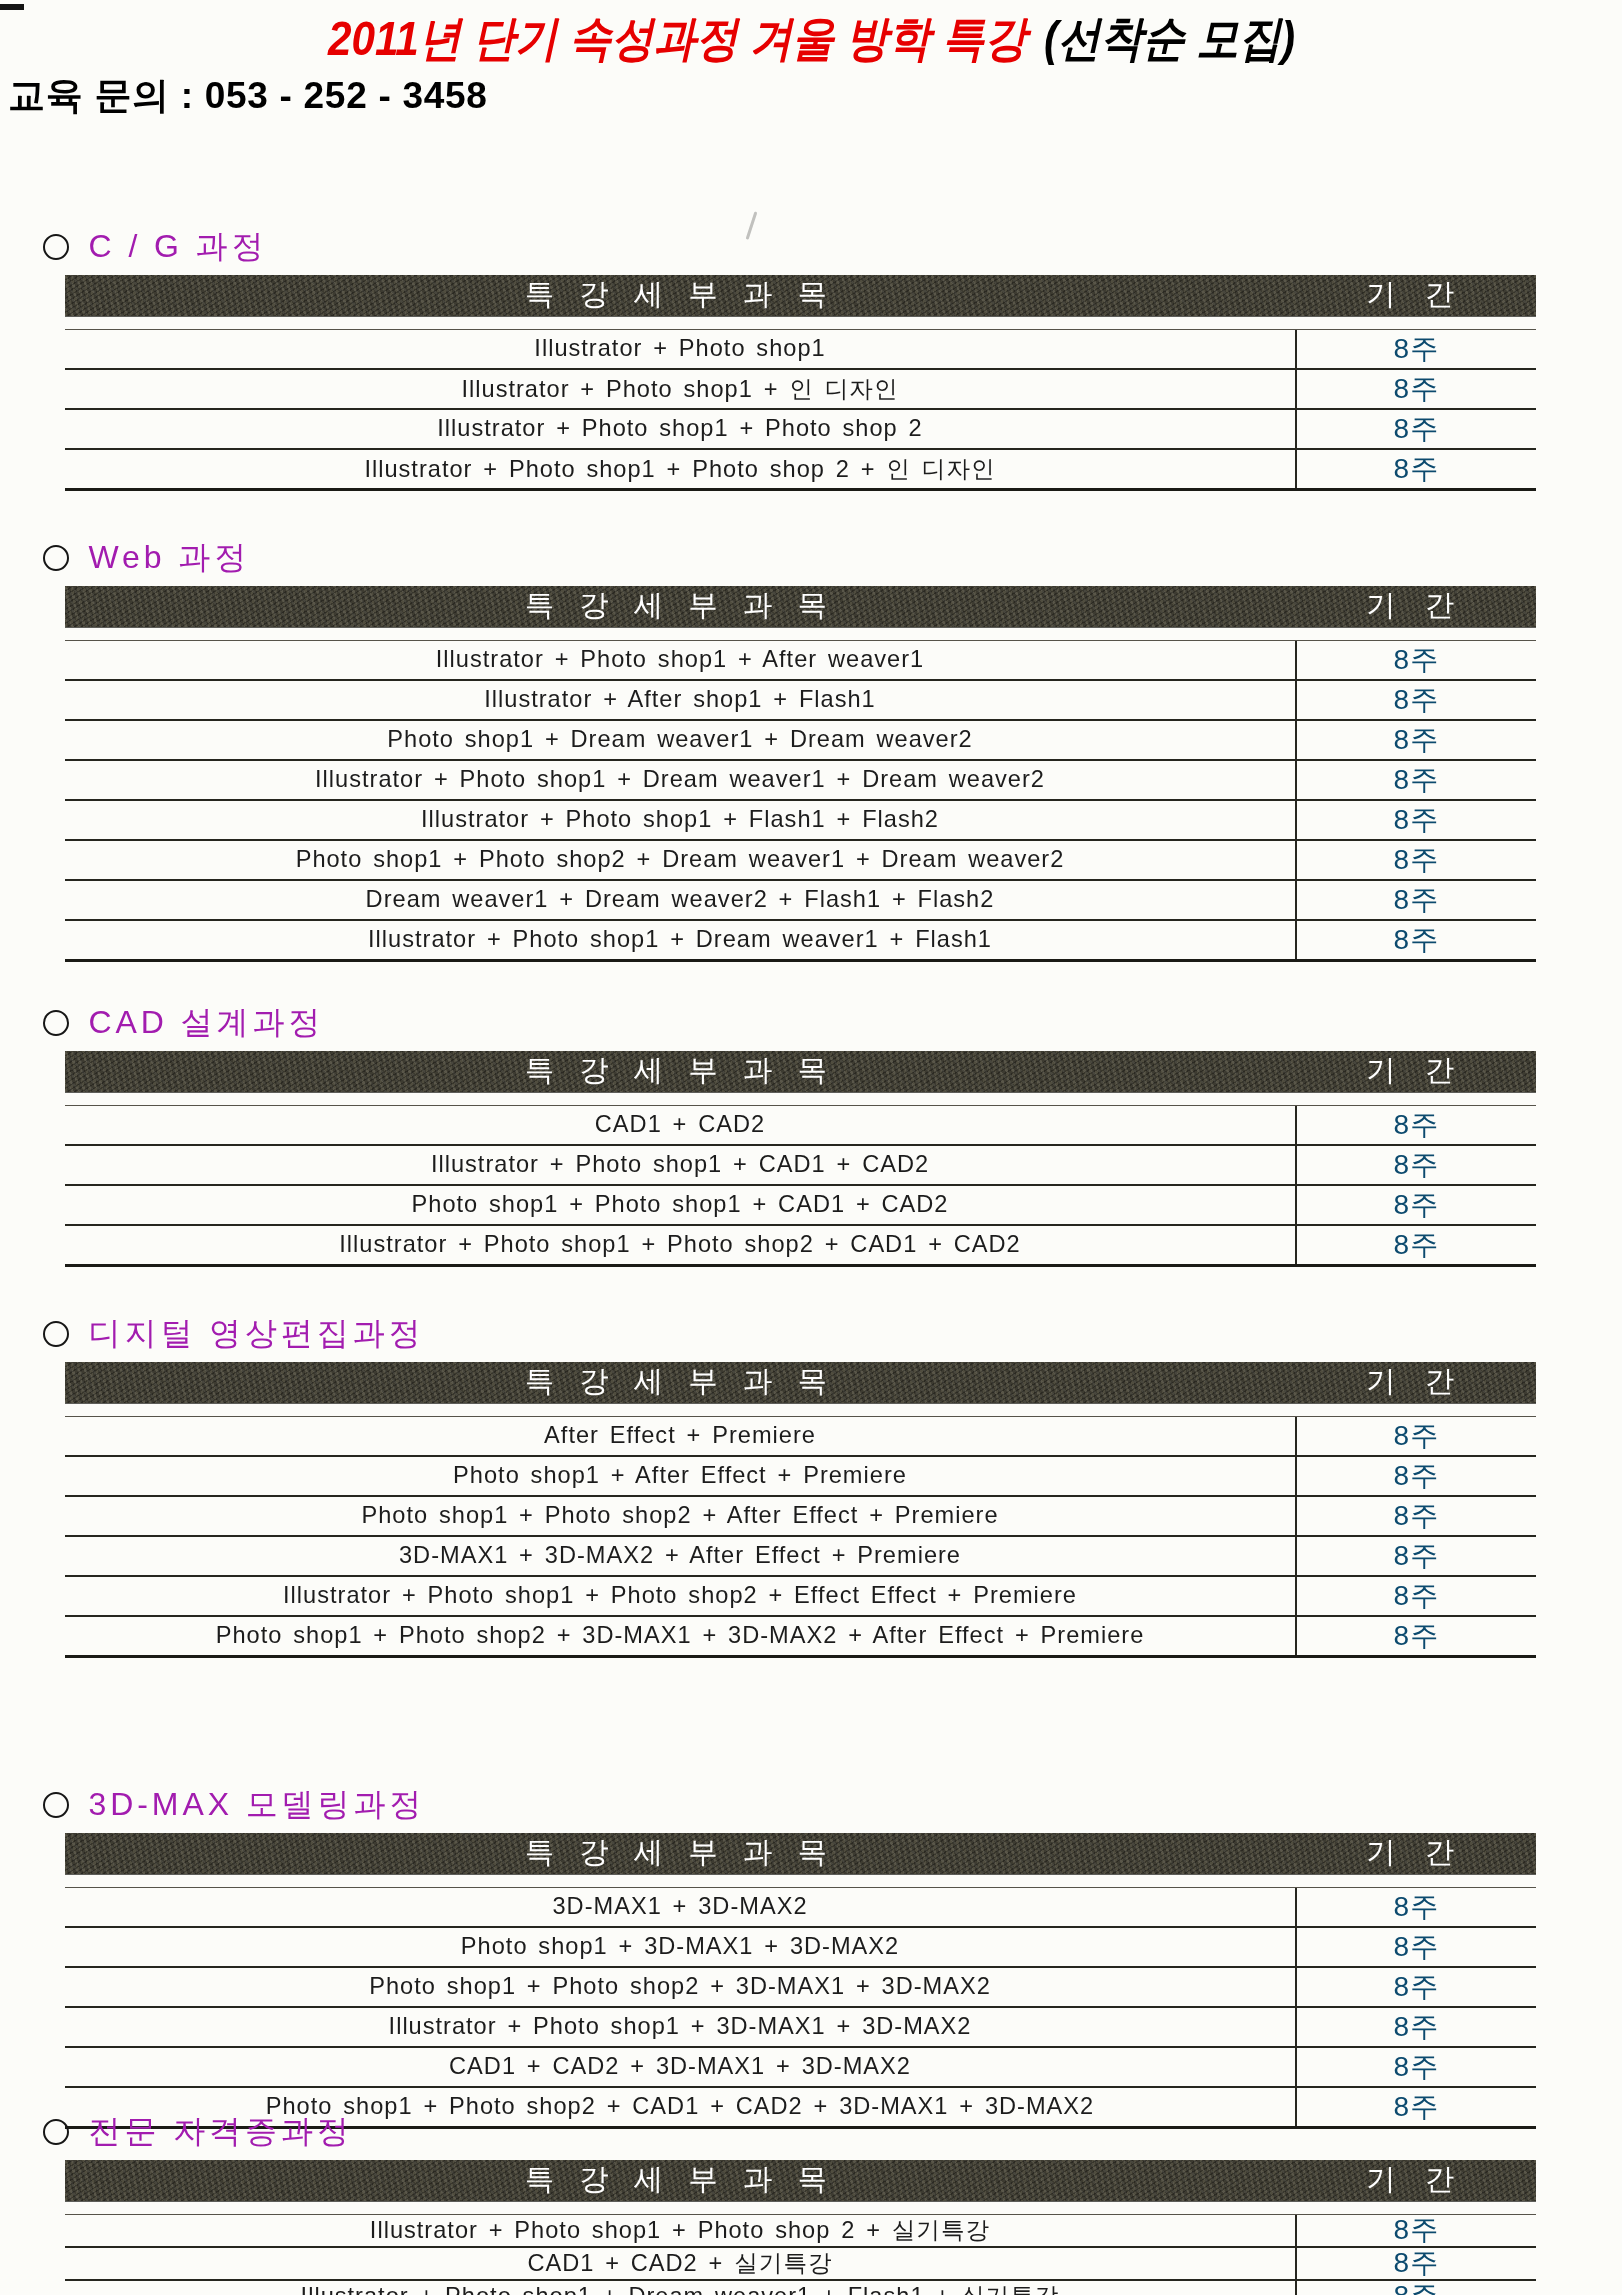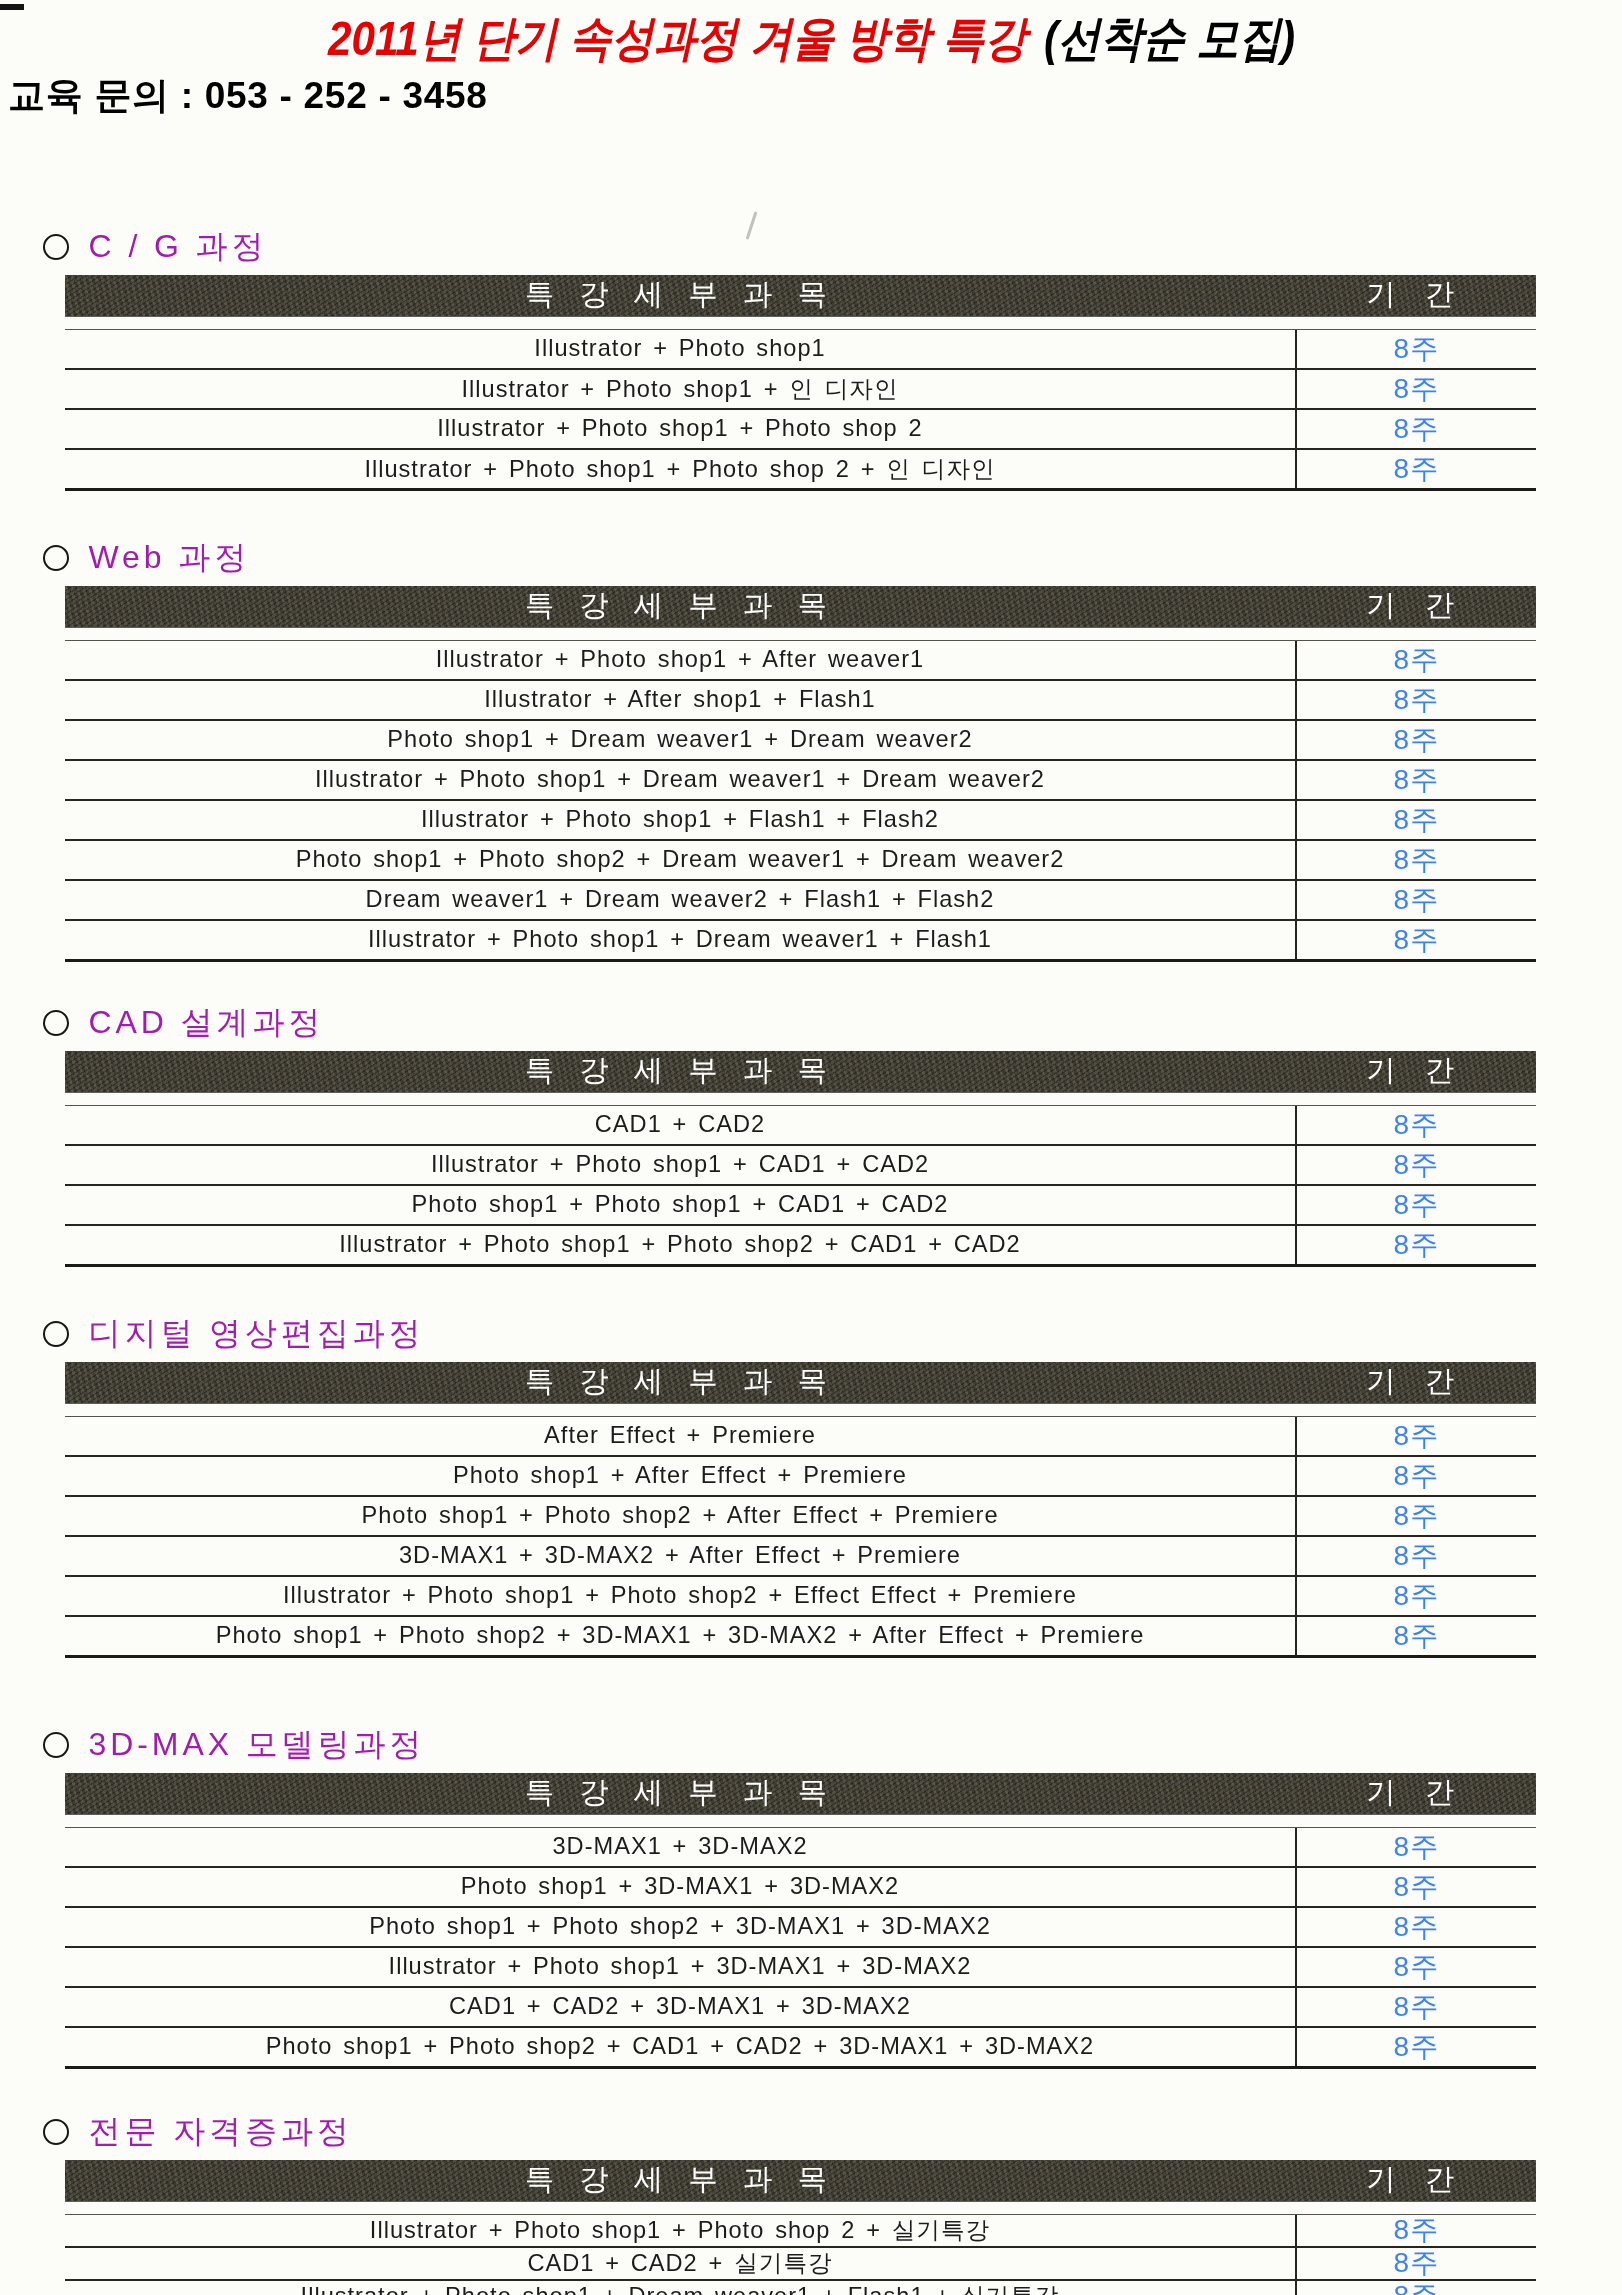--- a/index.html
+++ b/index.html
@@ -29,21 +29,21 @@
   .squiggle{
     position:absolute;top:211px;left:750px;width:2.6px;height:29px;
     background:rgba(40,40,40,.28);transform:rotate(18deg);border-radius:2px;
   }
   
   .section{position:absolute;left:65px;width:1471px;}
   .section:nth-of-type(1){top:230px;}
   .section:nth-of-type(2){top:541px;}
   .section:nth-of-type(3){top:1006px;}
   .section:nth-of-type(4){top:1317px;}
-  .section:nth-of-type(5){top:1728px;}
+  .section:nth-of-type(5){top:1788px;}
   .section:nth-of-type(6){top:2115px;}
   .section-head{
     display:flex;align-items:center;gap:19.6px;
     margin-left:-22px;margin-bottom:11.8px;height:33px;
   }
   .bullet{
     width:22px;height:22px;border:2.6px solid #161616;border-radius:50%;
     flex:0 0 auto;background:transparent;
   }
   .section-title{
@@ -71,21 +71,21 @@
   .section.compact .trow{height:31px;}
   .trow:last-child{border-bottom-width:3.9px;border-bottom-color:#1b1b16;}
   .td-subject{
     width:1230px;border-right:2px solid #26261f;
     display:flex;align-items:center;justify-content:center;
     font-size:23.6px;color:#1c1c1c;letter-spacing:1px;word-spacing:3.3px;
     white-space:nowrap;
   }
   .td-duration{
     flex:1;display:flex;align-items:center;justify-content:center;
-    font-size:28px;color:#3b82f6;letter-spacing:1.3px;
+    font-size:28px;color:#0c4a6e;letter-spacing:1.3px;
   }
 </style>
 </head>
 <body>
 
 <div class="edge-mark"></div>
 <div class="squiggle"></div>
 
 <div class="title">
   <span class="title-red">2011년 단기 속성과정 겨울 방학 특강</span>

